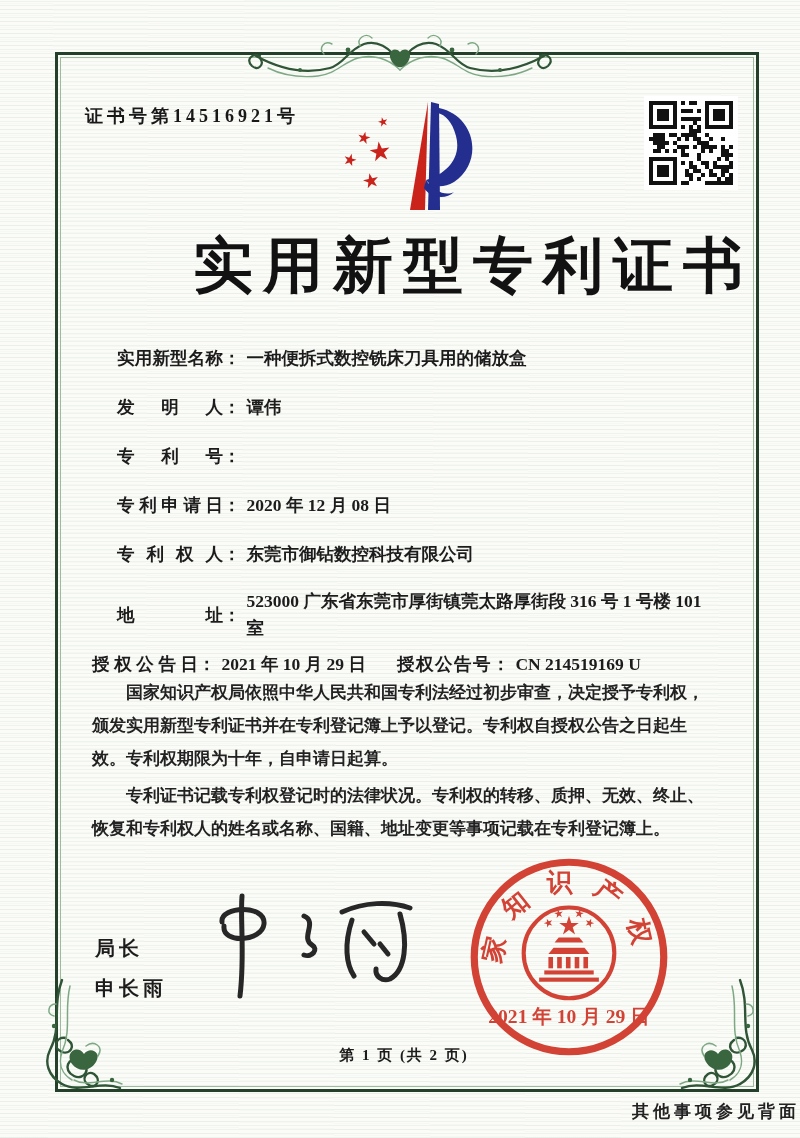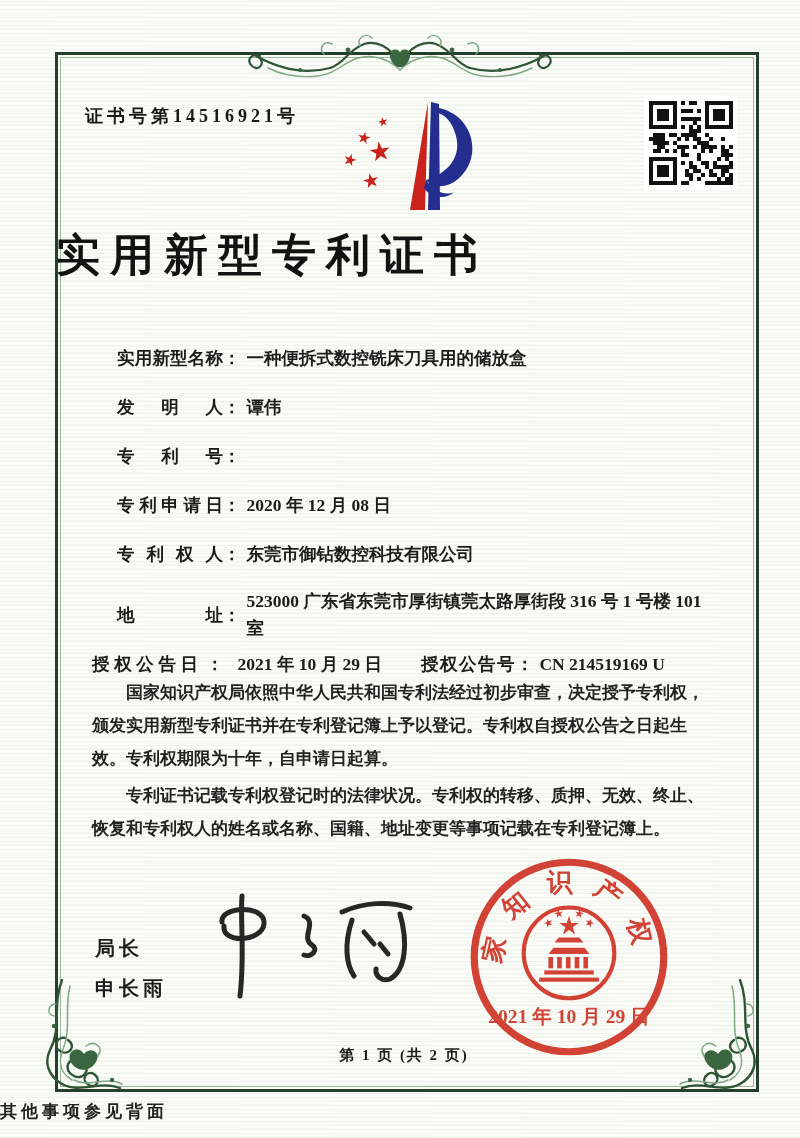--- a/index.html
+++ b/index.html
@@ -30,52 +30,52 @@
     pointer-events:none;
   }
   .cert-no{
     position:absolute;left:85px;top:104px;
     font-size:18px;font-weight:700;letter-spacing:4px;color:#181818;
   }
   .logo-box{position:absolute;left:328px;top:88px;width:150px;height:128px;}
   .qr-box{position:absolute;left:644px;top:96px;width:94px;height:94px;background:#fff;}
   .title{
     position:absolute;left:55px;top:226px;width:698px;
-    text-align:left;font-size:44px;font-weight:900;letter-spacing:10px;
+    text-align:right;font-size:60px;font-weight:900;letter-spacing:10px;
     padding-left:1px;box-sizing:border-box;color:#121212;
   }
   .fields{position:absolute;left:92px;top:334px;width:628px;font-size:17.5px;font-weight:700;}
   .field-row{display:flex;align-items:center;min-height:49px;line-height:27px;margin-left:25px;}
   .field-row.tall{min-height:72px;}
   .flabel{
     display:inline-block;width:106px;flex:0 0 106px;
     text-align:justify;text-align-last:justify;
   }
   .colon{flex:0 0 auto;margin-right:6px;}
   .fvalue{flex:1 1 auto;max-width:505px;}
-  .grant-row{display:flex;align-items:flex-start;line-height:27px;gap:8px;}
+  .grant-row{display:flex;align-items:flex-start;line-height:27px;}
   .grant-second{margin-left:31px;display:flex;}
   .grant-second .flabel2{letter-spacing:1.5px;}
   .body-text{
     position:absolute;left:88px;top:672px;width:632px;
     font-size:17px;line-height:33px;font-weight:600;color:#222;
   }
   .body-text p{margin:4px;text-indent:2em;}
   .sign-block{
     position:absolute;left:95px;top:928px;
     font-size:20px;font-weight:700;line-height:40px;letter-spacing:4px;
   }
   .signature{position:absolute;left:192px;top:882px;width:250px;height:125px;}
   .seal{position:absolute;left:466px;top:854px;width:206px;height:206px;opacity:0.94;}
   .page-num{
     position:absolute;left:55px;top:1046px;width:698px;text-align:center;
     font-size:15px;font-weight:700;letter-spacing:2px;
   }
   .back-note{
-    position:absolute;left:0;top:1100px;width:800px;text-align:left;
+    position:absolute;left:0;top:1100px;width:800px;text-align:right;
     font-size:17px;font-weight:700;letter-spacing:4px;color:#222;
   }
   .ornament{position:absolute;pointer-events:none;}
   .orn-top{left:240px;top:24px;width:320px;height:66px;}
   .orn-bl{left:28px;top:976px;width:112px;height:118px;}
   .orn-br{left:662px;top:976px;width:112px;height:118px;transform:scaleX(-1);}
 </style>
 </head>
 <body>
 

